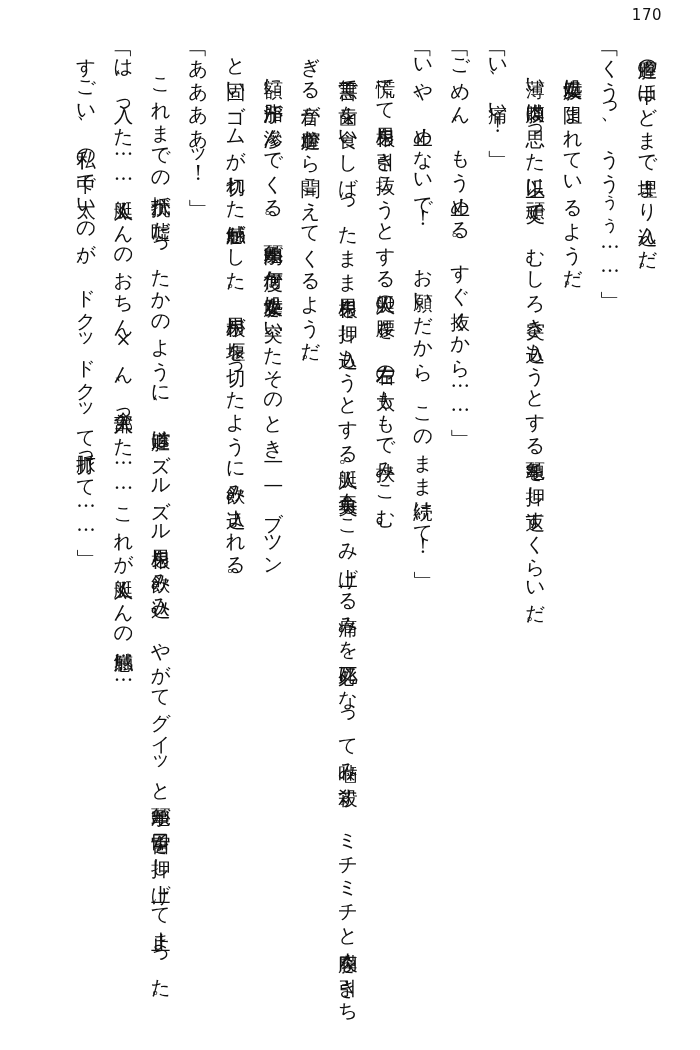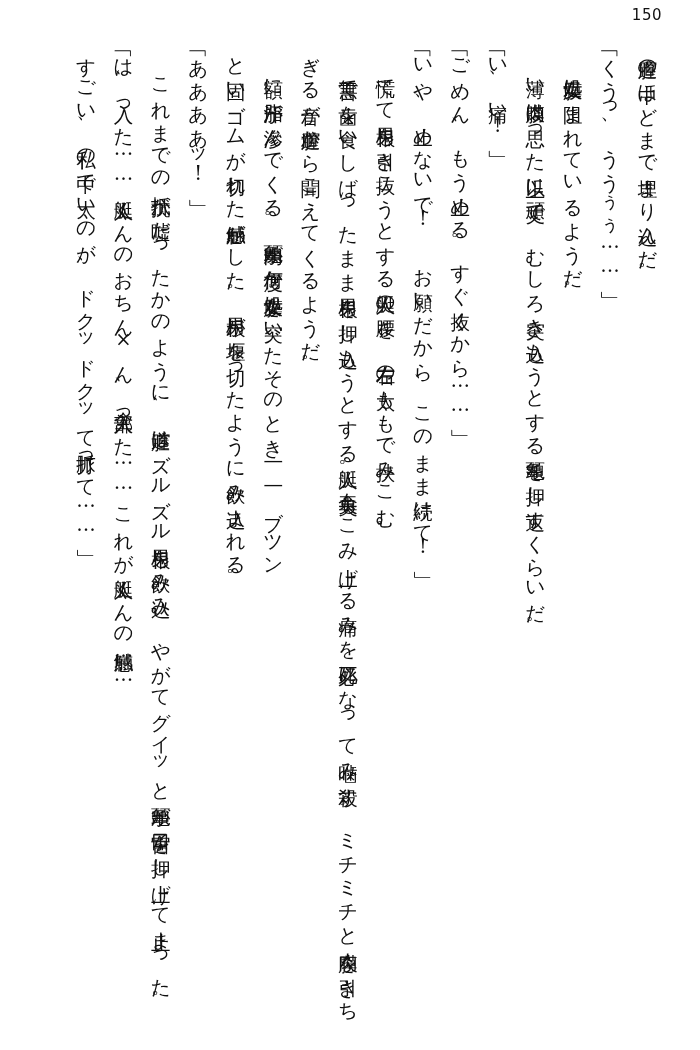--- a/index.html
+++ b/index.html
@@ -49,21 +49,21 @@
   }
   .text-body p.noindent {
     text-indent: 0;
   }
 </style>
 </head>
 <body>
 
 <div class="page">
 
-  <div class="page-number">150</div>
+  <div class="page-number">170</div>
 
   <div class="text-body">
     <p class="noindent">膣道の中ほどまで埋まり込んだ。</p>
     <p class="noindent">「くうっ、ううぅぅ……」</p>
     <p>処女膜に阻まれているようだ。</p>
     <p>薄い肉膜は思った以上に頑丈で、むしろ突き込もうとする亀頭を押し返すくらいだ。</p>
     <p class="noindent">「い、痛い!」</p>
     <p class="noindent">「ごめん、もう止める。すぐ抜くから……」</p>
     <p class="noindent">「いや、止めないで! お願いだから、このまま続けて!」</p>
     <p>慌てて男根を引き抜こうとする艇人の腰を、左右の太ももで挟みこむ。</p>

